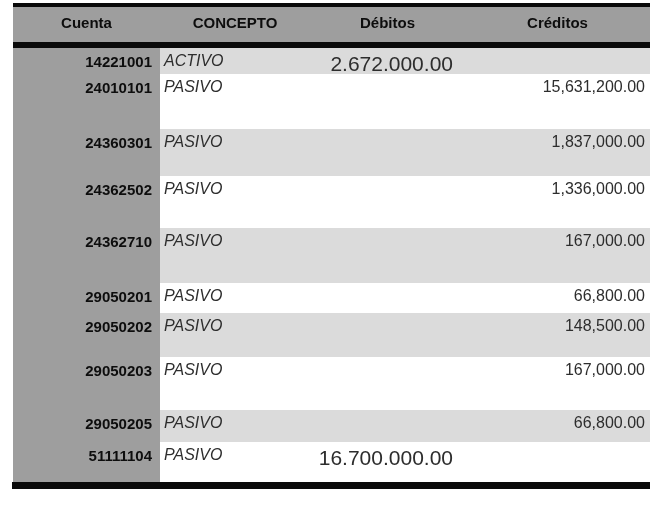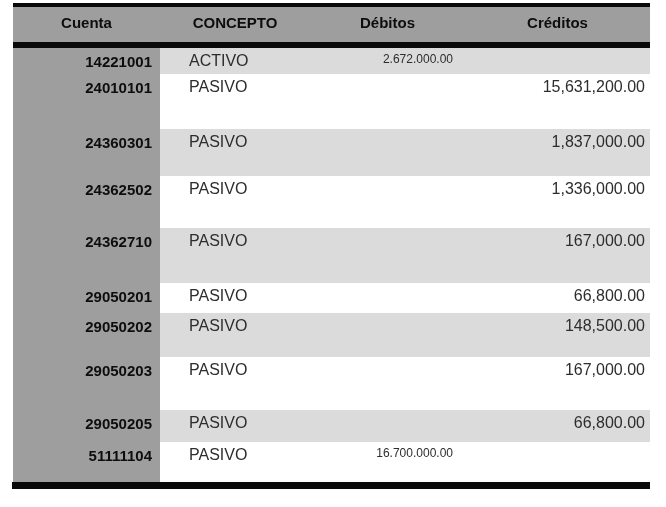--- a/index.html
+++ b/index.html
@@ -61,25 +61,26 @@
     font-size: 15px;
     color: #0d0d0d;
     text-align: right;
     padding: 5px 8px 0 0;
   }
   .cell.concepto {
     width: 150px;
     font-size: 16px;
     color: #2d2d2d;
     text-align: left;
-    padding: 4px 0 0 29px;
+    padding: 4px 0 0 4px;
+    font-style: italic;
   }
   .cell.debitos {
     width: 155px;
-    font-size: 12px;
+    font-size: 21px;
     color: #2d2d2d;
     text-align: right;
     padding: 4px 12px 0 0;
   }
   .cell.creditos {
     width: 185px;
     font-size: 16px;
     color: #2d2d2d;
     text-align: right;
     padding: 4px 5px 0 0;

